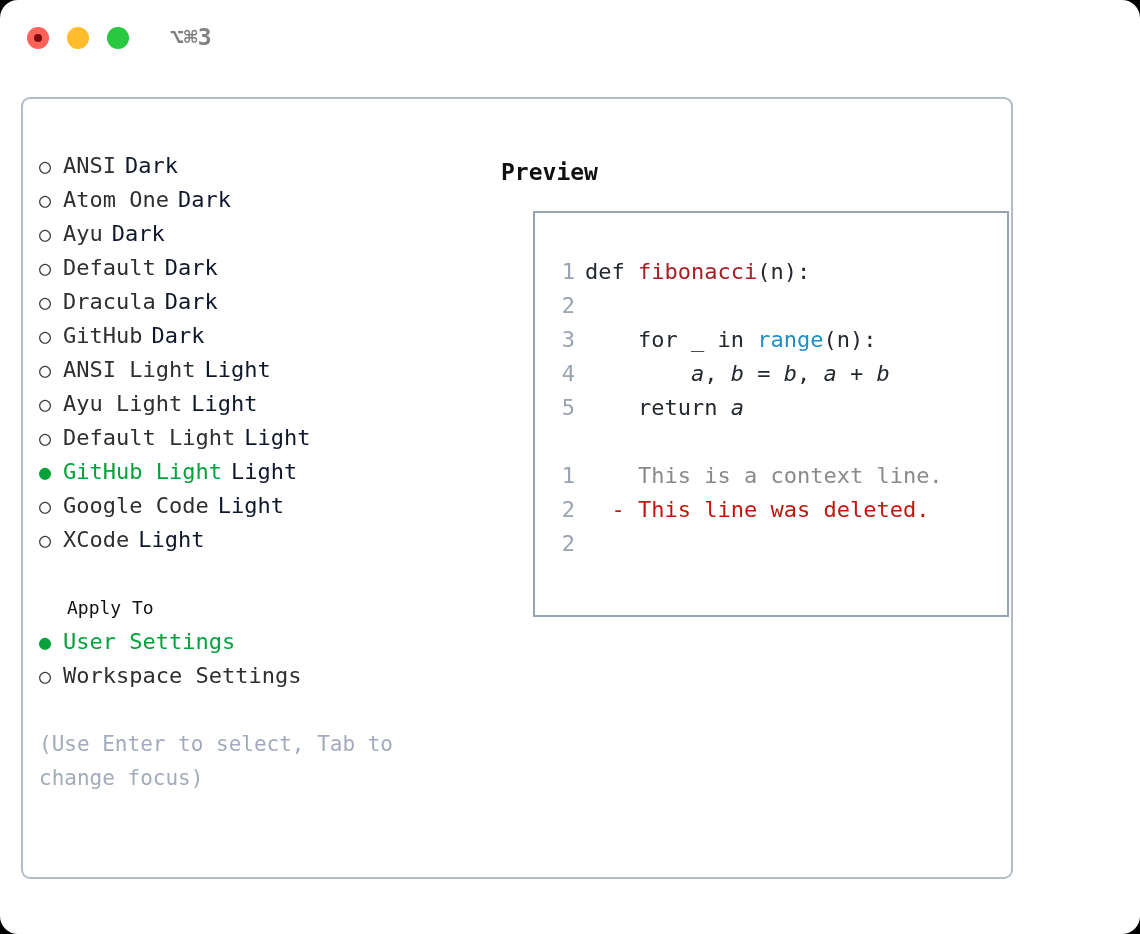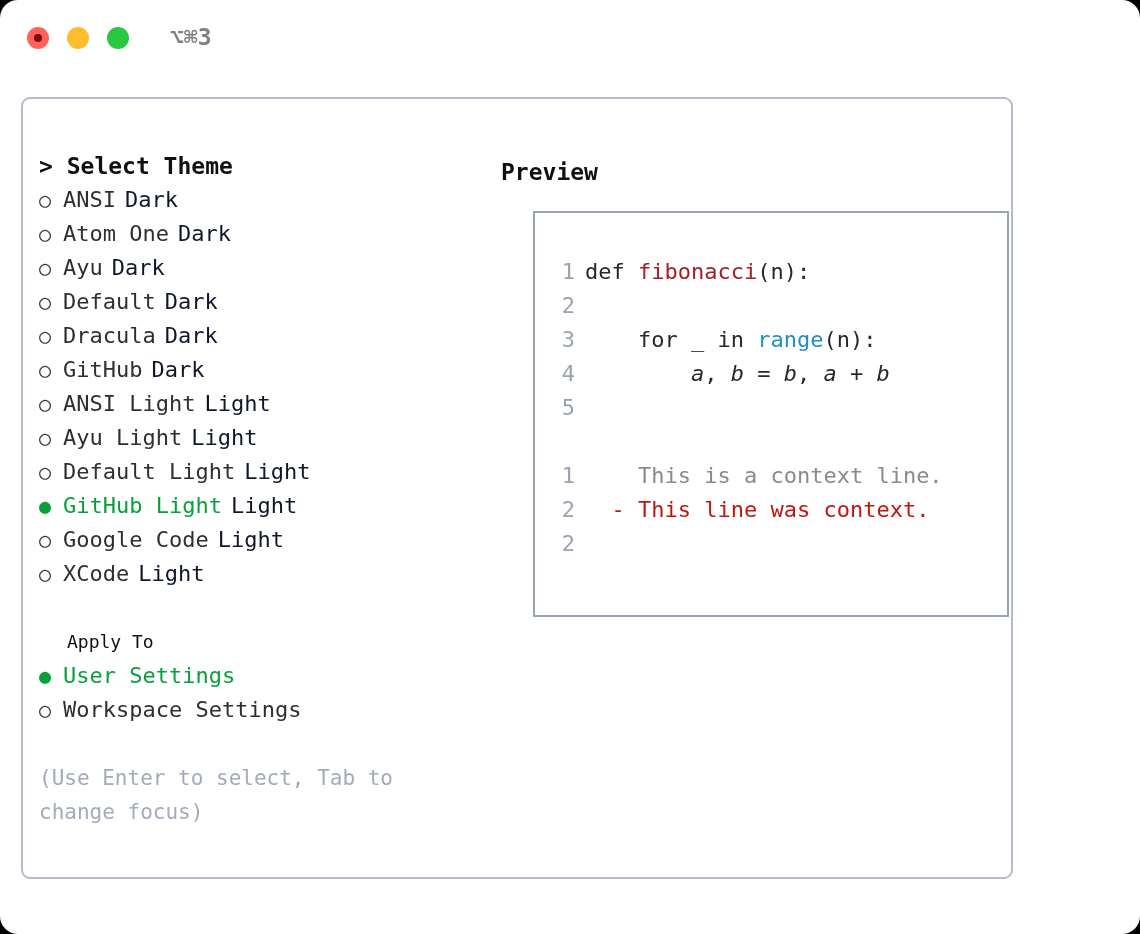--- a/index.html
+++ b/index.html
@@ -201,21 +201,20 @@
       <div class="light yellow"></div>
       <div class="light green"></div>
     </div>
     <div class="title-shortcut">⌥⌘3</div>
   </div>
 
   <div class="panel">
 
     <div class="left-col">
 
-      <div class="section-head">&gt; Select Theme</div>
 
       <div class="theme-list" id="theme-list">
           <div class="row"><span class="bullet">○</span><span class="label">ANSI</span><span class="variant">Dark</span></div>
           <div class="row"><span class="bullet">○</span><span class="label">Atom One</span><span class="variant">Dark</span></div>
           <div class="row"><span class="bullet">○</span><span class="label">Ayu</span><span class="variant">Dark</span></div>
           <div class="row"><span class="bullet">○</span><span class="label">Default</span><span class="variant">Dark</span></div>
           <div class="row"><span class="bullet">○</span><span class="label">Dracula</span><span class="variant">Dark</span></div>
           <div class="row"><span class="bullet">○</span><span class="label">GitHub</span><span class="variant">Dark</span></div>
           <div class="row"><span class="bullet">○</span><span class="label">ANSI Light</span><span class="variant">Light</span></div>
           <div class="row"><span class="bullet">○</span><span class="label">Ayu Light</span><span class="variant">Light</span></div>
@@ -238,25 +237,25 @@
 
     <div class="right-col">
       <div class="section-head">Preview</div>
 
       <div class="code-box">
         <div id="code-lines">
             <div class="code-line"><span class="gutter">1</span><span class="code-text"><span class="tok-plain">def </span><span class="tok-fn">fibonacci</span><span class="tok-plain">(n):</span></span></div>
             <div class="code-line"><span class="gutter">2</span></div>
             <div class="code-line"><span class="gutter">3</span><span class="code-text"><span class="tok-plain">    for _ in </span><span class="tok-builtin">range</span><span class="tok-plain">(n):</span></span></div>
             <div class="code-line"><span class="gutter">4</span><span class="code-text"><span class="tok-plain">        </span><span class="tok-var">a</span><span class="tok-plain">, </span><span class="tok-var">b</span><span class="tok-plain"> = </span><span class="tok-var">b</span><span class="tok-plain">, </span><span class="tok-var">a</span><span class="tok-plain"> + </span><span class="tok-var">b</span></span></div>
-            <div class="code-line"><span class="gutter">5</span></div>
+            <div class="code-line"><span class="gutter">5</span><span class="code-text"><span class="tok-plain">    return </span><span class="tok-var">a</span></span></div>
           </div>
         <div class="spacer-line"></div>
         <div id="diff-lines">
             <div class="code-line"><span class="gutter">1</span><span class="diff-ctx">    This is a context line.</span></div>
-            <div class="code-line"><span class="gutter">2</span><span class="diff-del">  - This line was context.</span></div>
+            <div class="code-line"><span class="gutter">2</span><span class="diff-del">  - This line was deleted.</span></div>
             <div class="code-line"><span class="gutter">2</span></div>
           </div>
       </div>
     </div>
 
   </div>
 </div>
 
 </body></html>

